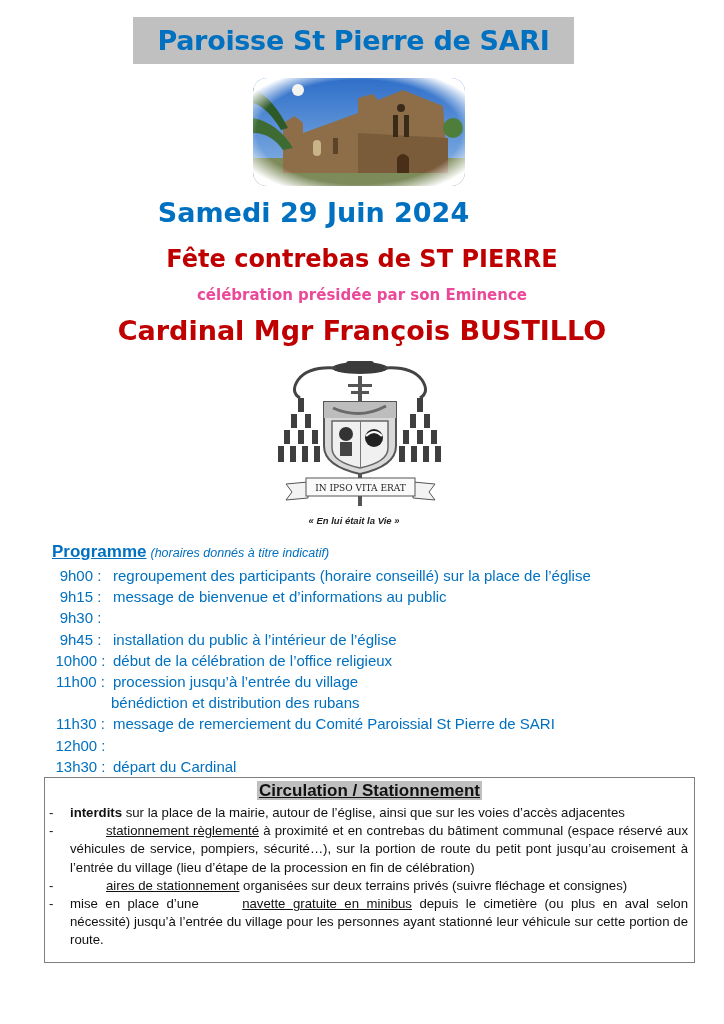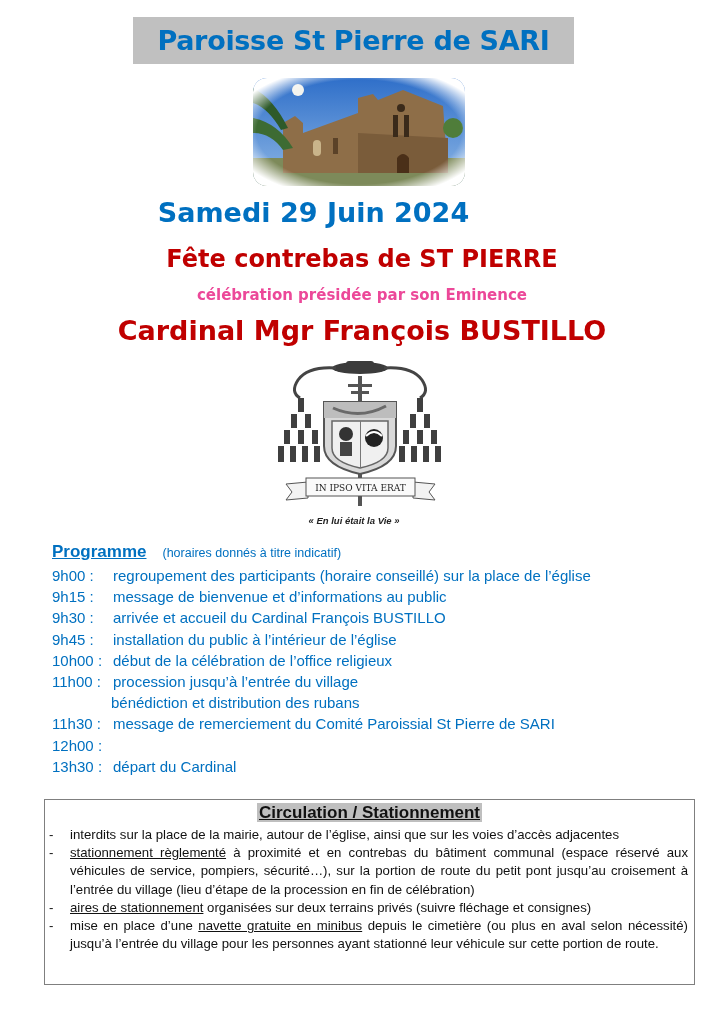--- a/index.html
+++ b/index.html
@@ -9,35 +9,35 @@
   .title { left:133px; top:17px; width:441px; height:54px; text-align:center; color:#0070c0; font-weight:bold; font-size:27px; line-height:47px; letter-spacing:-0.3px; }
   .photo { left:253px; top:78px; width:212px; height:108px; border-radius:14px; overflow:hidden; box-shadow:0 0 10px 6px #ffffff inset; }
   .date { left:0; width:627px; top:193px; text-align:center; color:#0070c0; font-weight:bold; font-size:27px; line-height:40px; }
   .fete { left:0; width:724px; top:240px; text-align:center; color:#c00000; font-weight:bold; font-size:24px; line-height:38px; }
   .celeb { left:0; width:724px; top:282px; text-align:center; color:#ec4899; font-weight:bold; font-size:15px; line-height:26px; }
   .cardinal { left:0; width:724px; top:308px; text-align:center; color:#c00000; font-weight:bold; font-size:27px; line-height:46px; }
   .coa { left:278px; top:358px; width:165px; height:150px; }
   .motto-fr { left:0; width:672px; top:515px; text-align:center; font-family:"Liberation Sans", sans-serif; font-style:italic; font-weight:bold; font-size:9.5px; color:#222;margin-left:18px; }
   .prog-head { left:52px; top:542px; font-family:"Liberation Sans", sans-serif; color:#0070c0; }
   .prog-head .h { font-weight:bold; font-size:17px; text-decoration:underline; }
-  .prog-head .n { font-size:12.5px; margin-left:16px; }
+  .prog-head .n { font-style:italic; font-size:12.5px; margin-left:4px; }
   .prog { left:52px; top:565px; font-family:"Liberation Sans", sans-serif; color:#0070c0; font-size:15px; }
   .prog .row { display:flex; height:21.2px; line-height:21.2px; white-space:nowrap; }
-  .prog .t { width:57px; text-align:left; padding-right:2px; }
+  .prog .t { width:57px; text-align:center; padding-right:2px; }
   .prog .d { padding-left:2px; }
   .prog .cont { padding-left:59px; }
-  .circ { left:44px; top:799px; width:651px; height:186px; border:1px solid #7f7f7f; box-sizing:border-box; font-family:"Liberation Sans", sans-serif; font-size:13.2px; color:#111; }
+  .circ { left:44px; top:777px; width:651px; height:186px; border:1px solid #7f7f7f; box-sizing:border-box; font-family:"Liberation Sans", sans-serif; font-size:13.2px; color:#111; }
   .circ-title { text-align:center; margin-top:3px; line-height:20px; }
   .circ-title span { background:#bfbfbf; font-weight:bold; font-size:17px; text-decoration:underline; padding:0 2px; }
   .circ ul { list-style:none; margin:2px 0 0 0; padding:0 6px 0 4px; }
   .circ li { display:flex; line-height:18.2px; }
   .circ li .dash { width:21px; flex:none; }
   .circ li .txt { flex:1; text-align:justify; }
-  .u { text-decoration:underline; }
-  .b { font-weight:normal; }
+  .u { text-decoration:underline;margin-left:36px; }
+  .b { font-weight:bold; }
 </style>
 </head>
 <body>
 
 <div class="abs title-box"></div>
 <div class="abs title">Paroisse St Pierre de SARI</div>
 
 <div class="abs photo">
   <svg width="212" height="108" viewBox="0 0 212 108">
     <defs>
@@ -138,21 +138,20 @@
   <div class="row">
       <span class="t">9h00 :</span>
       <span class="d">regroupement des participants (horaire conseillé) sur la place de l’église</span>
     </div>
   <div class="row">
       <span class="t">9h15 :</span>
       <span class="d">message de bienvenue et d’informations au public</span>
     </div>
   <div class="row">
       <span class="t">9h30 :</span>
-      <span class="d">arrivée et accueil du Cardinal François BUSTILLO</span>
     </div>
   <div class="row">
       <span class="t">9h45 :</span>
       <span class="d">installation du public à l’intérieur de l’église</span>
     </div>
   <div class="row">
       <span class="t">10h00 :</span>
       <span class="d">début de la célébration de l’office religieux</span>
     </div>
   <div class="row">

